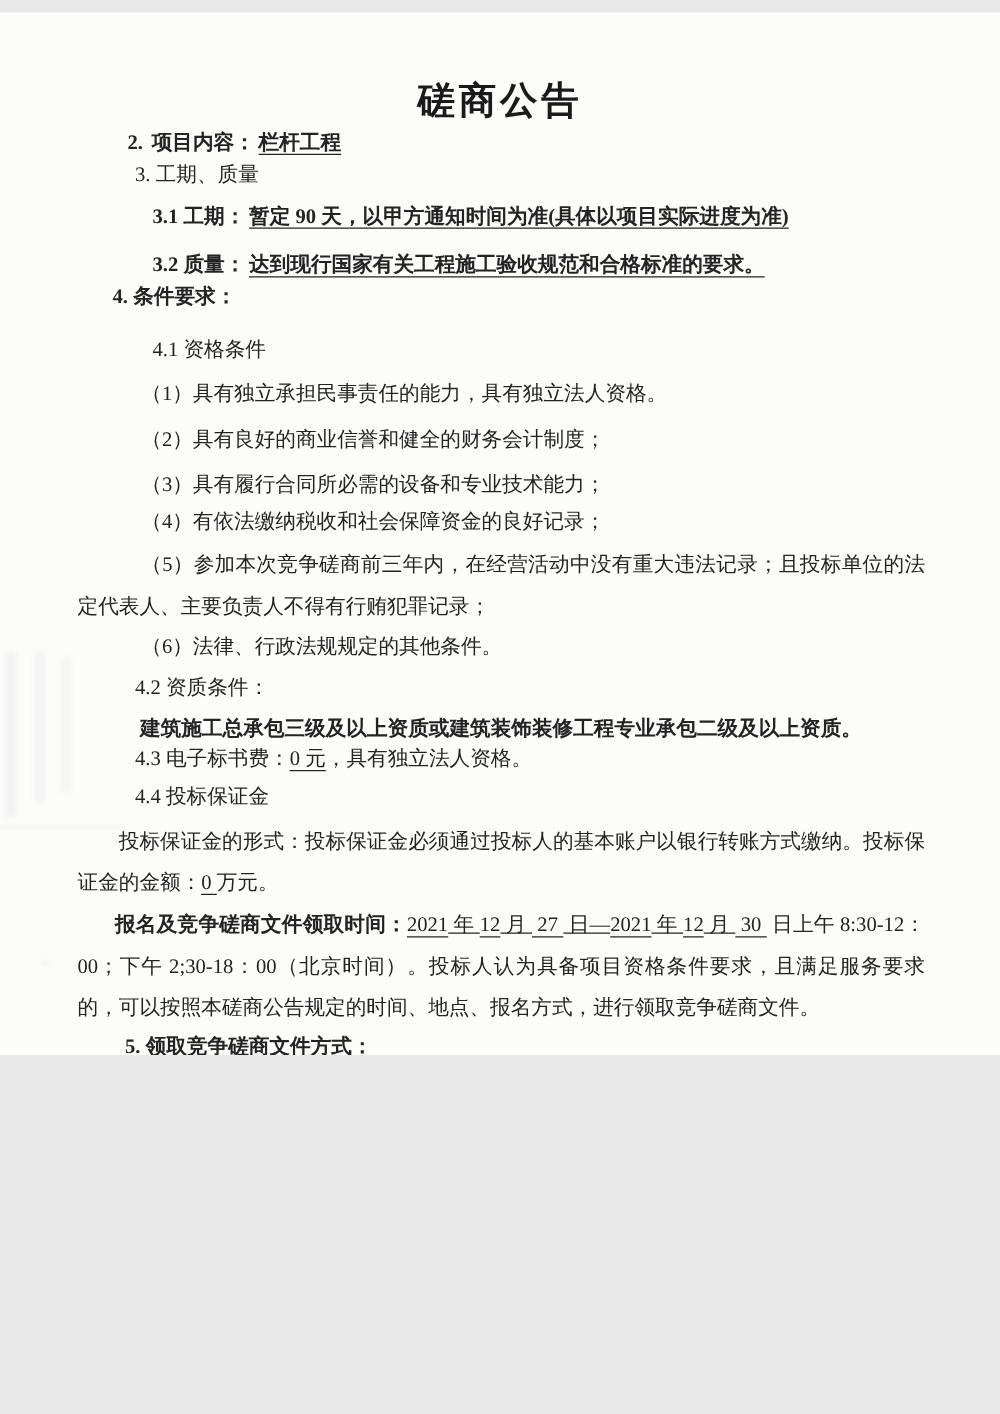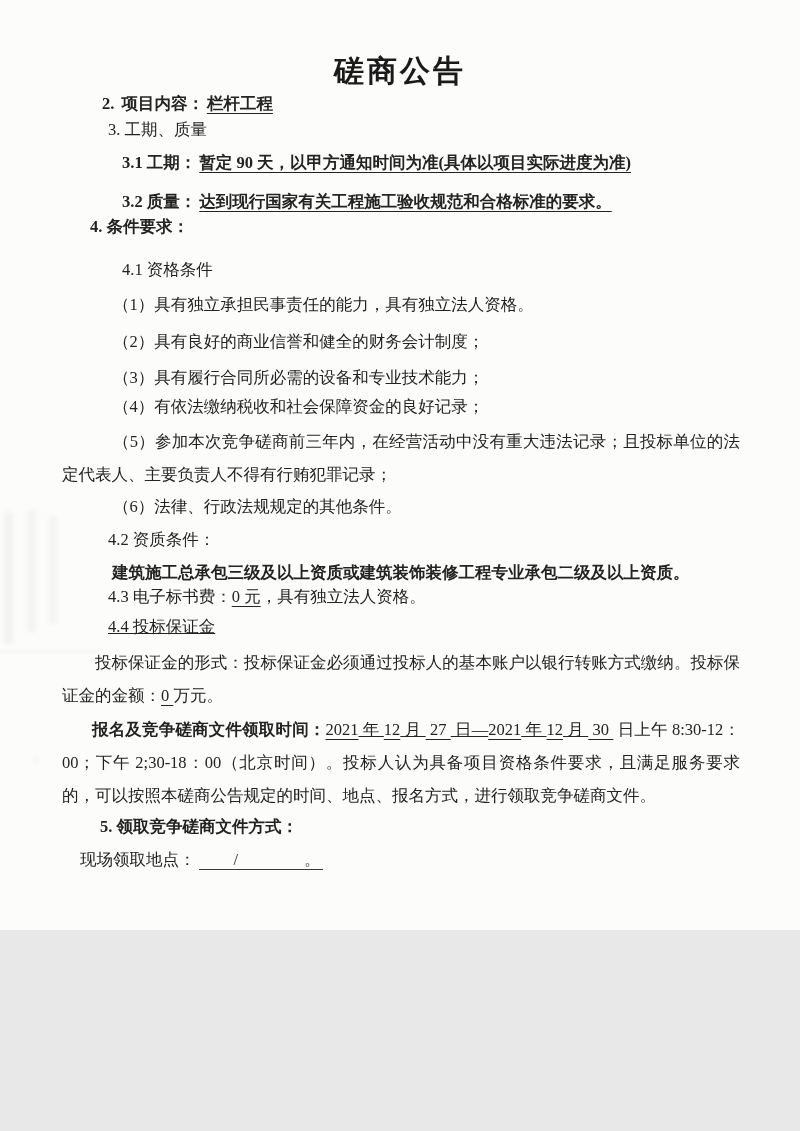--- a/index.html
+++ b/index.html
@@ -1,20 +1,20 @@
 <!DOCTYPE html>
 <html lang="zh"><head>
 <meta charset="utf-8">
 <style>
   html, body { margin: 0; padding: 0; background: #e8e8e8; }
   .page {
     position: relative;
     width: 800px;
-    height: 930px;
-    margin: 0 auto;
+    height: 834px;
+    margin: 10px auto;
     background: #fcfcfb;
     overflow: hidden;
     font-family: "Liberation Serif", "DejaVu Serif", serif;
     color: #232323;
     font-size: 16.5px;
   }
   .content { padding: 0 60px 0 62px; }
 
   .doc-title {
     margin: 0;
@@ -53,21 +53,21 @@
   .cond.c1 { margin-top: 11px; }
   .cond.c2 { margin-top: 13px; }
   .cond.c3 { margin-top: 12px; }
   .cond.c4 { margin-top: 5px; }
   .cond.c5 { margin-top: 6px; line-height: 33px; }
   .cond.c6 { margin-top: 4px; }
 
   .h-s42 { margin-left: 46px; line-height: 24px; margin-top: 9px; }
   .qual  { margin-left: 50px; line-height: 24px; margin-top: 9px; font-weight: bold; }
   .s43   { margin-left: 46px; line-height: 24px; margin-top: 0px; }
-  .h-s44 { margin-left: 46px; line-height: 24px; margin-top: 6px; text-decoration: underline; }
+  .h-s44 { margin-left: 46px; line-height: 24px; margin-top: 6px; }
 
   .deposit { margin-top: 7px; line-height: 33px; text-indent: 2em; text-align: justify; }
   .signup  { margin-top: 1px; line-height: 33px; text-indent: 30px; text-align: justify; }
 
   .h-sec5 { margin-left: 38px; line-height: 24px; margin-top: 3px; font-weight: bold; }
   .pickup { margin-left: 18px; line-height: 26px; margin-top: 8px; font-weight: normal; }
   .blank  { white-space: pre; border-bottom: 1.4px solid #3a3a3a; padding: 0 2px; }
 
   .page-number {
     position: absolute;

